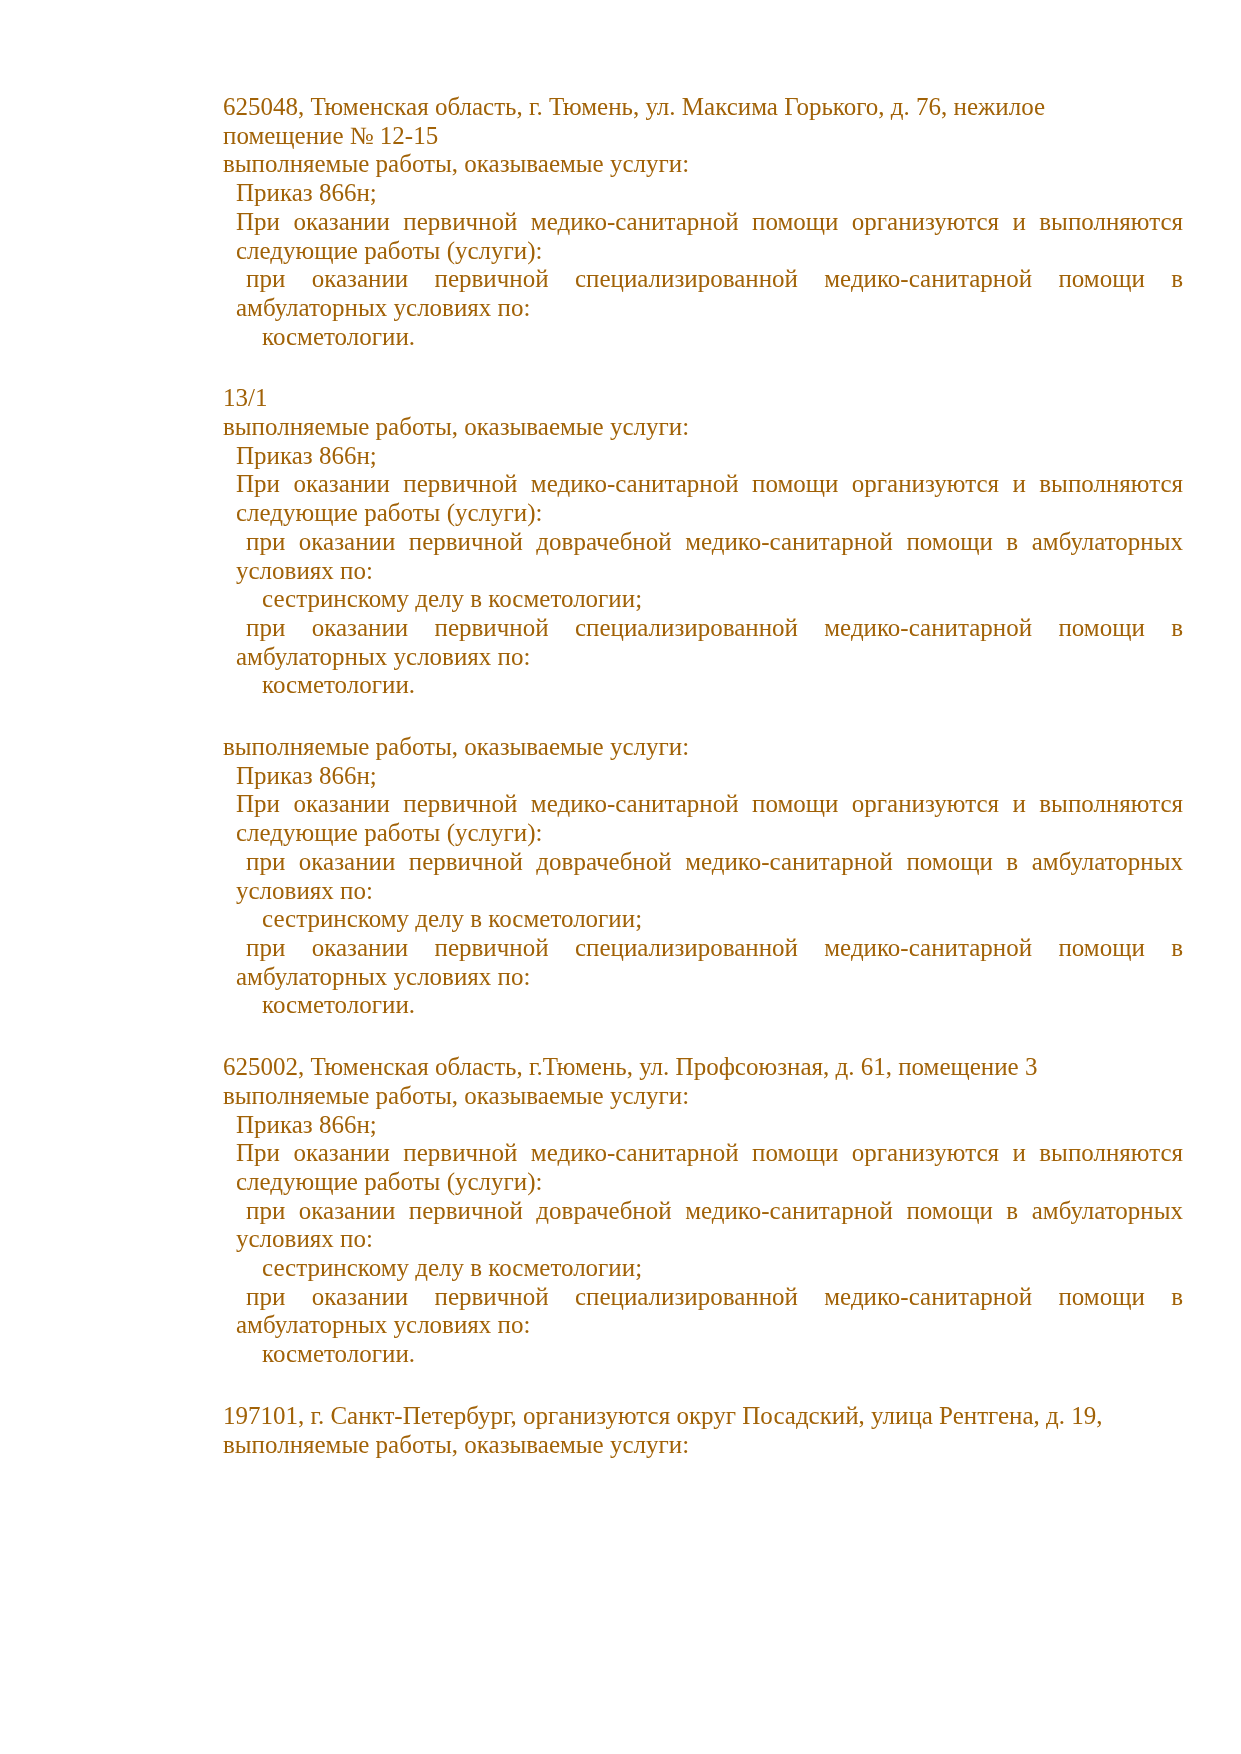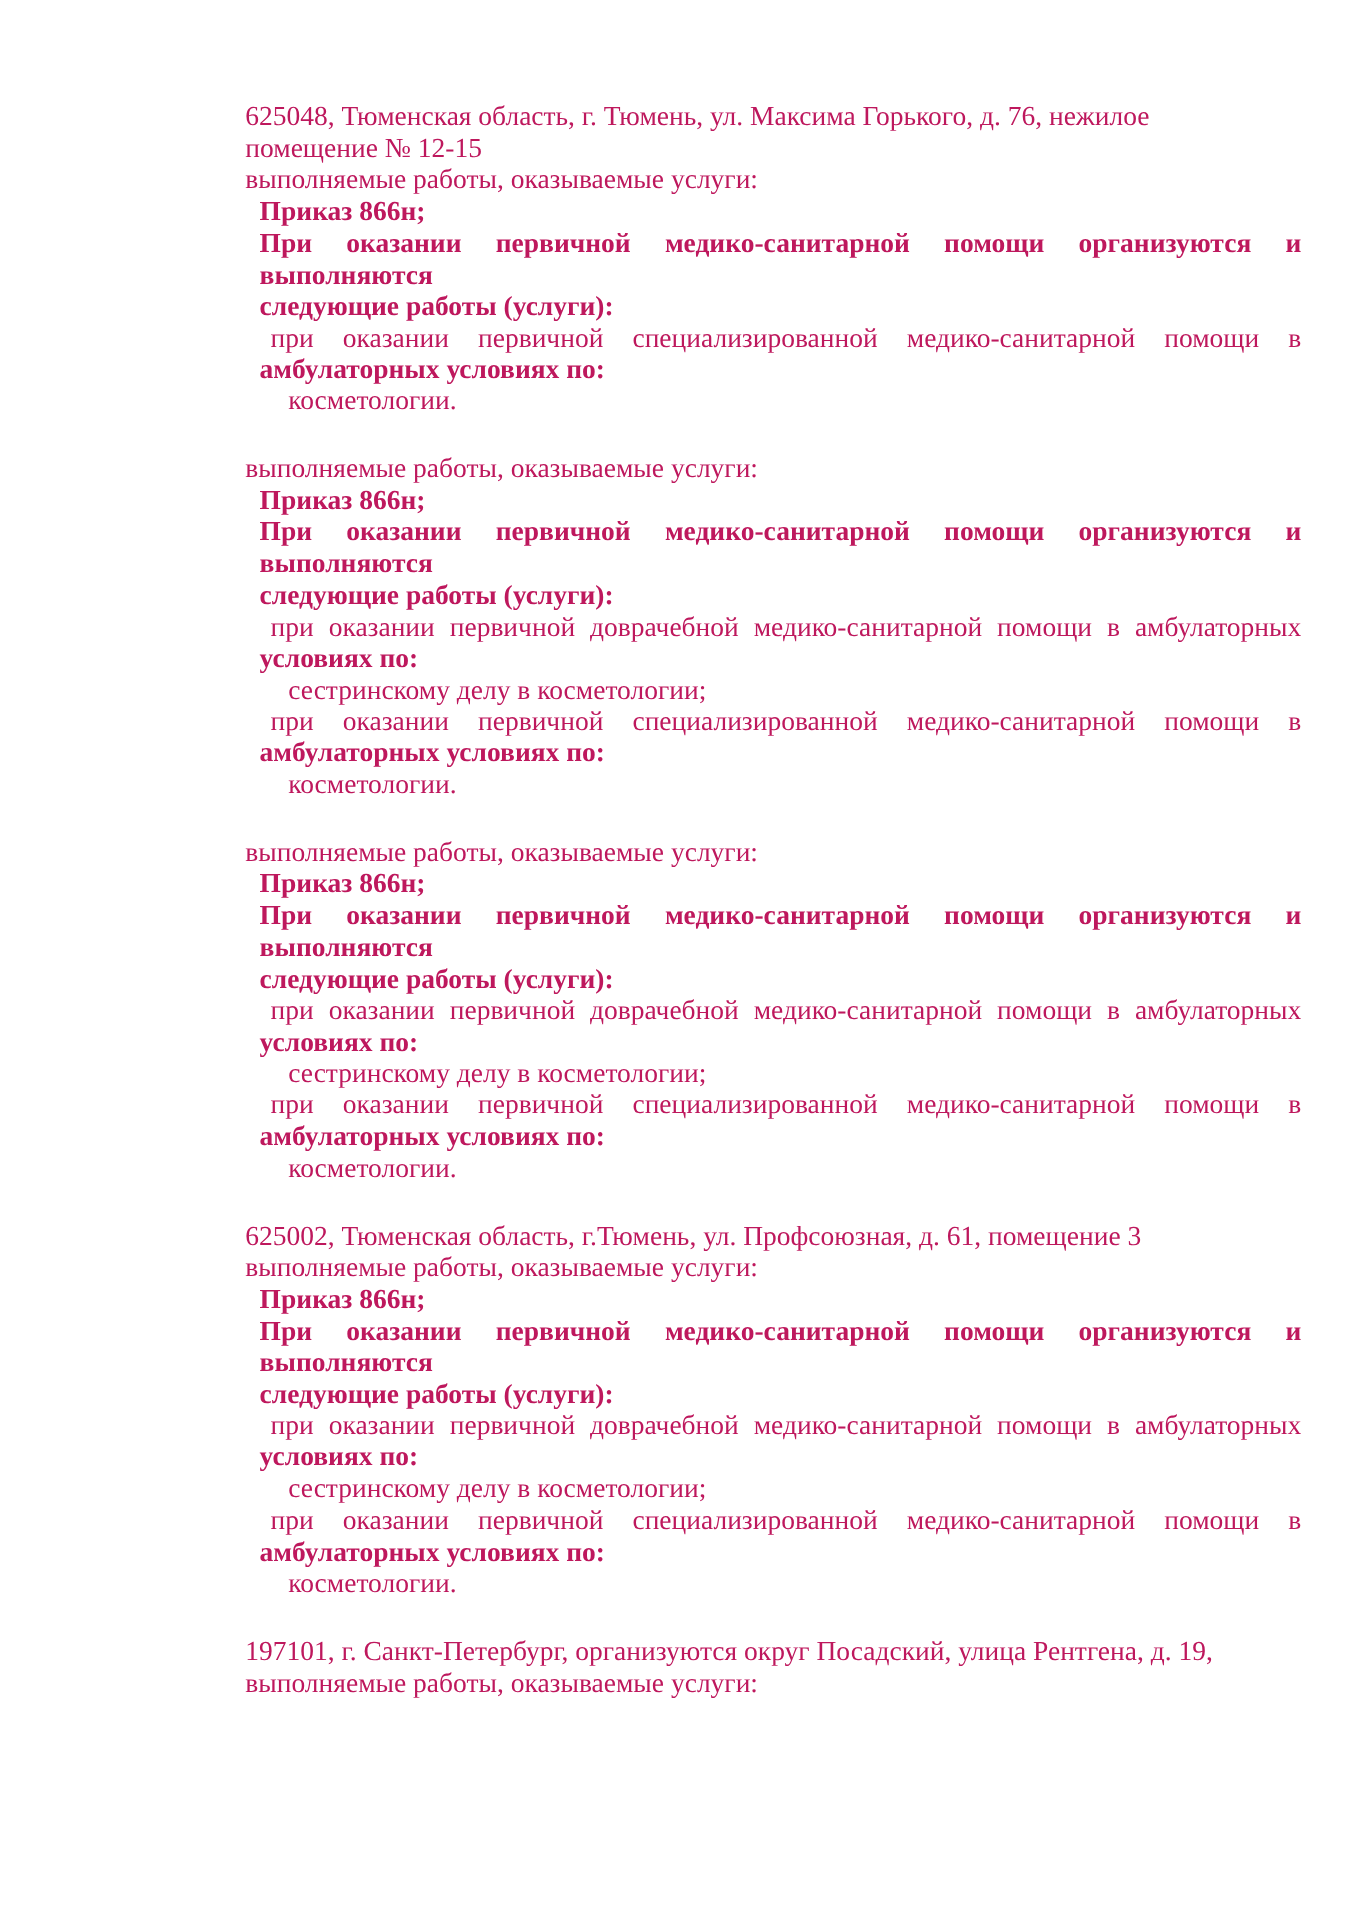--- a/index.html
+++ b/index.html
@@ -1,35 +1,35 @@
 <!DOCTYPE html>
 <html lang="ru"><head>
 <meta charset="utf-8">
 <style>
   html, body { margin: 0; padding: 0; background: #ffffff; }
   .page {
     position: relative;
     width: 1241px;
     height: 1754px;
     background: #ffffff;
-    color: #be185d;
+    color: #a16207;
     font-family: "Liberation Serif", "DejaVu Serif", serif;
     font-size: 25px;
     line-height: 28.7px;
     overflow: hidden;
   }
   .content {
     position: absolute;
     left: 223px;
     top: 93px;
     width: 960px;
   }
   .block { margin-bottom: 33px; }
   .ln { text-align: left; }
-  .i1 { padding-left: 13px; font-weight: bold; }
+  .i1 { padding-left: 13px; }
   .i2 { padding-left: 23px; }
   .i3 { padding-left: 39px; }
   .just { text-align: justify; text-align-last: justify; }
 </style>
 </head>
 <body>
 
 <div class="page">
   <div class="content">
 
@@ -39,20 +39,21 @@
       <div class="ln">выполняемые работы, оказываемые услуги:</div>
       <div class="ln i1">Приказ 866н;</div>
       <div class="ln i1 just">При оказании первичной медико-санитарной помощи организуются и выполняются</div>
       <div class="ln i1">следующие работы (услуги):</div>
       <div class="ln i2 just">при оказании первичной специализированной медико-санитарной помощи в</div>
       <div class="ln i1">амбулаторных условиях по:</div>
       <div class="ln i3">косметологии.</div>
     </section>
 
     <section class="block">
+      <div class="ln">13/1</div>
       <div class="ln">выполняемые работы, оказываемые услуги:</div>
       <div class="ln i1">Приказ 866н;</div>
       <div class="ln i1 just">При оказании первичной медико-санитарной помощи организуются и выполняются</div>
       <div class="ln i1">следующие работы (услуги):</div>
       <div class="ln i2 just">при оказании первичной доврачебной медико-санитарной помощи в амбулаторных</div>
       <div class="ln i1">условиях по:</div>
       <div class="ln i3">сестринскому делу в косметологии;</div>
       <div class="ln i2 just">при оказании первичной специализированной медико-санитарной помощи в</div>
       <div class="ln i1">амбулаторных условиях по:</div>
       <div class="ln i3">косметологии.</div>

